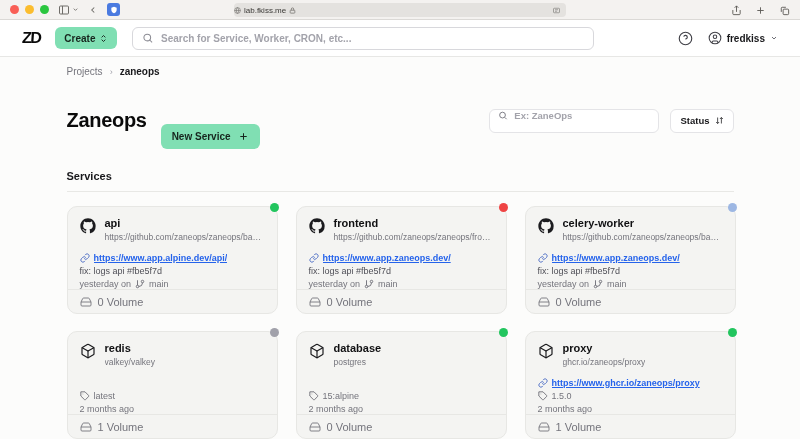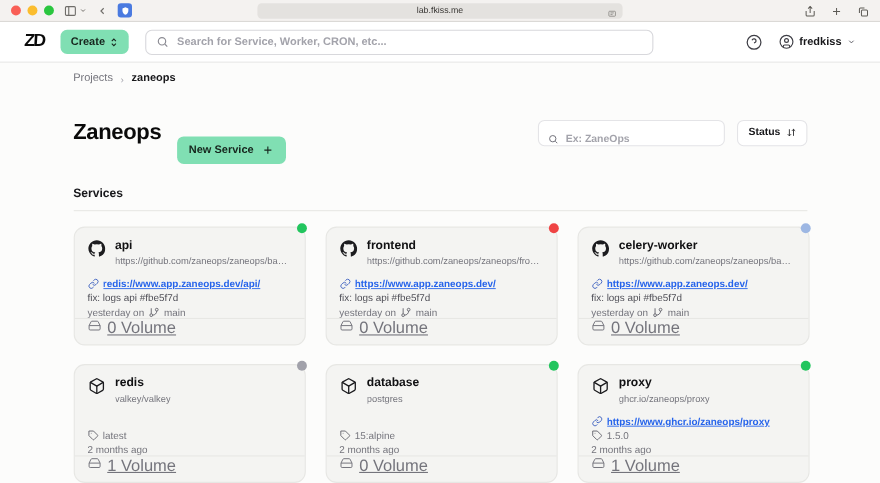--- a/index.html
+++ b/index.html
@@ -11,22 +11,22 @@
   .chrome { height: 20px; background: #f4f2f0; border-bottom: 1px solid #dbd9d6;
             display: flex; align-items: center; padding: 0 10px; gap: 9px; position: relative; }
   .traffic { display: flex; gap: 6px; }
   .light { width: 9px; height: 9px; border-radius: 50%; }
   .light.red { background: #f95f56; } .light.yellow { background: #fbbd2e; } .light.green { background: #2ac63f; }
   .chrome-ic { color: #6f6d69; display: flex; align-items: center; }
   .ext-shield { width: 13px; height: 13px; border-radius: 3px; background: #4a7ae0;
                 display: flex; align-items: center; justify-content: center; color: #fff; }
   .url-pill { position: absolute; left: 50%; top: 3px; transform: translateX(-50%);
               width: 332px; height: 14px; background: #e4e2df; border-radius: 4px;
-              display: flex; align-items: center; justify-content: flex-end; gap: 3px;
-              font-size: 8px; color: #3a3835; flex-direction: column; }
+              display: flex; align-items: center; justify-content: flex-start; gap: 3px;
+              font-size: 8px; color: #3a3835; }
   .url-pill .pill-right { position: absolute; right: 5px; color: #8a8884; }
   .chrome-right { position: absolute; right: 10px; top: 0; height: 20px; display: flex; align-items: center; gap: 13px; color: #5c5a55; }
 
   
   .app-header { height: 37px; background: #fff; border-bottom: 1px solid #e7e7e5;
                 display: flex; align-items: center; padding: 0 22px; gap: 15px; }
   .logo { font-weight: 900; font-size: 16px; letter-spacing: -1.5px; color: #0a0a0a; transform: skewX(-4deg); cursor: pointer; }
   .btn { border: none; cursor: pointer; font-family: inherit; display: inline-flex; align-items: center; }
   .btn-create { background: #80dfb3; color: #16251d; height: 22px; border-radius: 6px;
                 padding: 4px 9px; gap: 4px; font-size: 10px; font-weight: 700; }
@@ -44,21 +44,21 @@
   .container { width: 667px; margin: 0 auto; }
   .breadcrumb { display: flex; align-items: center; gap: 7px; font-size: 10px; color: #74747c; }
   .breadcrumb .sep { color: #a1a1aa; font-size: 9px; }
   .breadcrumb .current { color: #18181b; font-weight: 600; }
   .title-row { margin-top: 15px; display: flex; align-items: center; gap: 14px; }
   .page-title { font-size: 20px; font-weight: 700; color: #0a0a0a; letter-spacing: -0.3px; }
   .btn-new-service { background: #80dfb3; color: #16251d; height: 25px; border-radius: 6px;
                      padding: 0 11px; gap: 7px; font-size: 10px; font-weight: 600; margin-top: 32px; }
   .title-right { margin-left: auto; display: flex; align-items: center; gap: 11px; }
   .filter-search { width: 170px; height: 24px; border: 1px solid #e4e4e7; border-radius: 6px;
-                   background: #fff; display: flex; align-items: flex-end; padding: 0 8px; gap: 6px; color: #71717a; }
+                   background: #fff; display: flex; align-items: flex-start; padding: 0 8px; gap: 6px; color: #71717a; }
   .filter-search input { font-size: 9.5px; }
   .filter-search input::placeholder { color: #a3a3ab; }
   .btn-status { background: #fff; border: 1px solid #e4e4e7; border-radius: 6px; height: 24px;
                 padding: 0 9px; gap: 5px; font-size: 9.5px; font-weight: 600; color: #18181b; }
 
   .section { margin-top: 21px; }
   .section-title { font-size: 11px; font-weight: 600; color: #18181b; }
   .section-divider { border: none; border-top: 1px solid #e8e8e5; margin-top: 9px; }
 
   .grid { margin-top: 14px; display: grid; grid-template-columns: repeat(3, 1fr);
@@ -73,22 +73,22 @@
   .svc-source { font-size: 8.5px; color: #74747c; margin-top: 3px; max-width: 160px;
                 white-space: nowrap; overflow: hidden; text-overflow: ellipsis; }
   .card-rows { margin-top: 10px; display: flex; flex-direction: column; gap: 2px; }
   .row { height: 11px; display: flex; align-items: center; gap: 4px; font-size: 9px; color: #74747c; }
   .row .r-ic { flex: none; color: #62626b; }
   .svc-link { color: #2563eb; text-decoration: underline; font-weight: 600;
               white-space: nowrap; overflow: hidden; text-overflow: ellipsis; max-width: 172px; }
   .link-row .r-ic { color: #3b5fc0; }
   .commit-row { color: #4f4f57; }
   .card-footer { flex: none; margin-top: auto; height: 24px; border-top: 1px solid #e7e7e4;
-                 display: flex; gap: 6px; padding: 0 12px;
-                 font-size: 15px; color: #74747c; text-decoration: underline; }
+                 display: flex; align-items: center; gap: 6px; padding: 0 12px;
+                 font-size: 11px; color: #74747c; }
   .load-more { display: block; margin: 15px auto 0; width: 330px; height: 30px; background: #fefefe;
                border: 1px solid #e4e4e7; border-radius: 7px; font-family: inherit;
                font-size: 10px; font-weight: 500; color: #18181b; cursor: pointer; }
 </style>
 </head>
 <body>
 
 <div class="chrome">
   <div class="traffic">
     <span class="light red"></span>
@@ -246,21 +246,21 @@
         </div>
       </div>
       <div class="card-rows">
         <div class="row link-row">
           <span class="r-ic">
                     <svg width="10" height="10" viewBox="0 0 24 24" fill="none" stroke="currentColor" stroke-width="2">
                       <path d="M10 13a5 5 0 0 0 7.54.54l3-3a5 5 0 0 0-7.07-7.07l-1.72 1.71"></path>
                       <path d="M14 11a5 5 0 0 0-7.54-.54l-3 3a5 5 0 0 0 7.07 7.07l1.71-1.71"></path>
                     </svg>
                   </span>
-          <a class="svc-link">redis://www.app.zaneops.dev/api/</a>
+          <a class="svc-link">https://www.app.alpine.dev/api/</a>
         </div>
         <div class="row commit-row">
           <span>fix: logs api #fbe5f7d</span>
         </div>
 
         <div class="row deployed-row">
           <span>yesterday on</span>
           <span class="r-ic">
                     <svg width="10" height="10" viewBox="0 0 24 24" fill="none" stroke="currentColor" stroke-width="2">
                       <path d="M6 3v12"></path>

